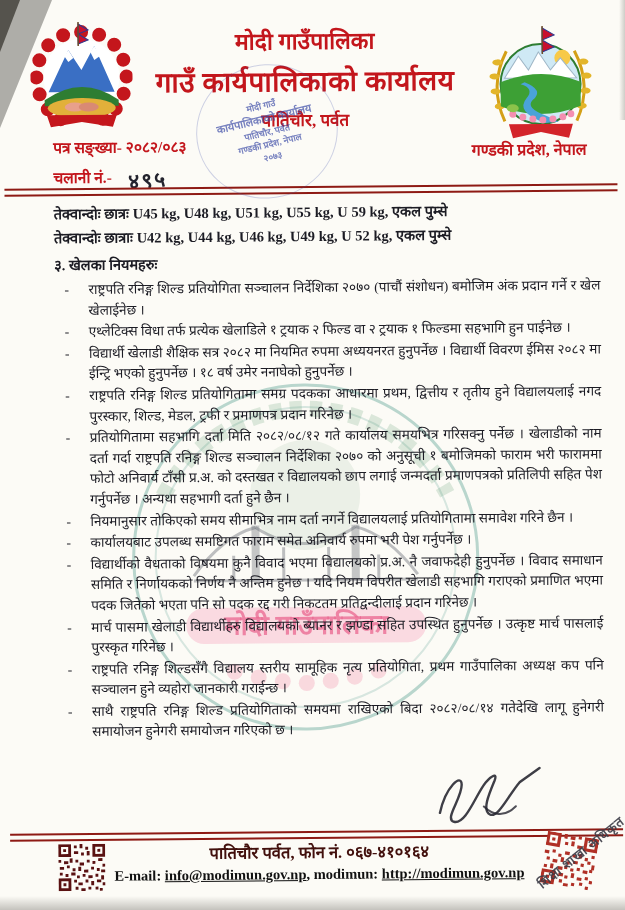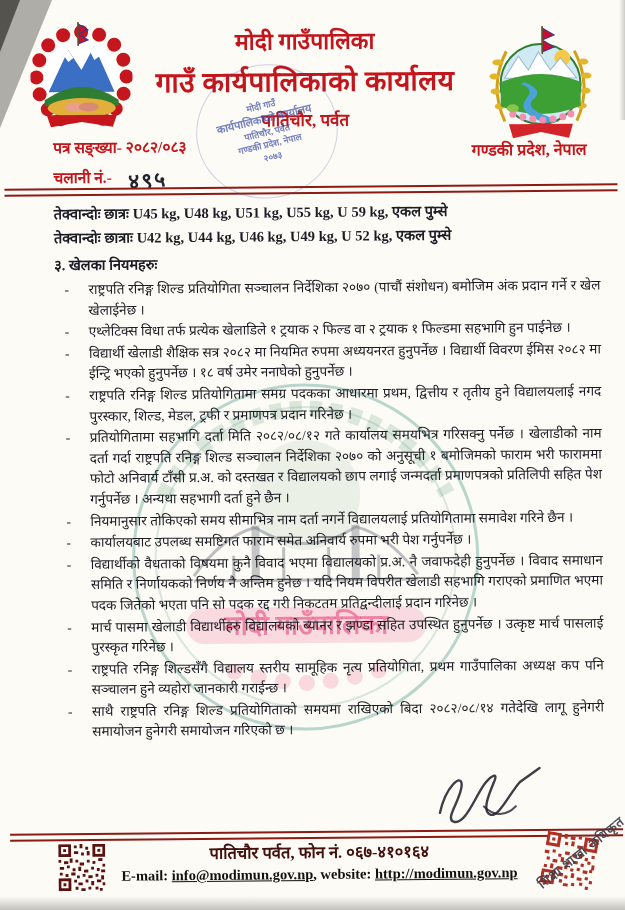--- a/index.html
+++ b/index.html
@@ -328,21 +328,21 @@
             <rect x="29" y="31" width="2" height="2"></rect>
         </g>
       </svg>
     </div>
 
     <div class="footer-center">
       <div class="footer-phone">पातिचौर पर्वत, फोन नं. ०६७-४१०१६४</div>
       <div class="footer-email">
         <span>E-mail:</span>
         <span class="lnk">info@modimun.gov.np</span><span>, </span>
-        <span>website:</span>
+        <span>modimun:</span>
         <span class="lnk">http://modimun.gov.np</span>
       </div>
     </div>
 
     <div class="qr-right">
       <svg width="52" height="52" viewBox="0 0 33 33">
         <g fill="#b03026">
           <rect x="0" y="0" width="9" height="9"></rect>
             <rect x="24" y="0" width="9" height="9"></rect>
             <rect x="0" y="24" width="9" height="9"></rect>

